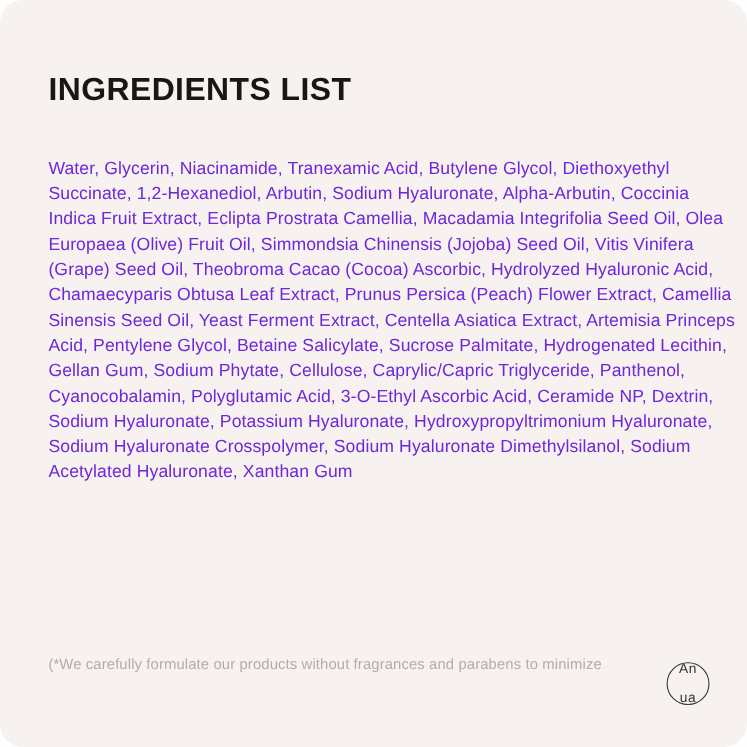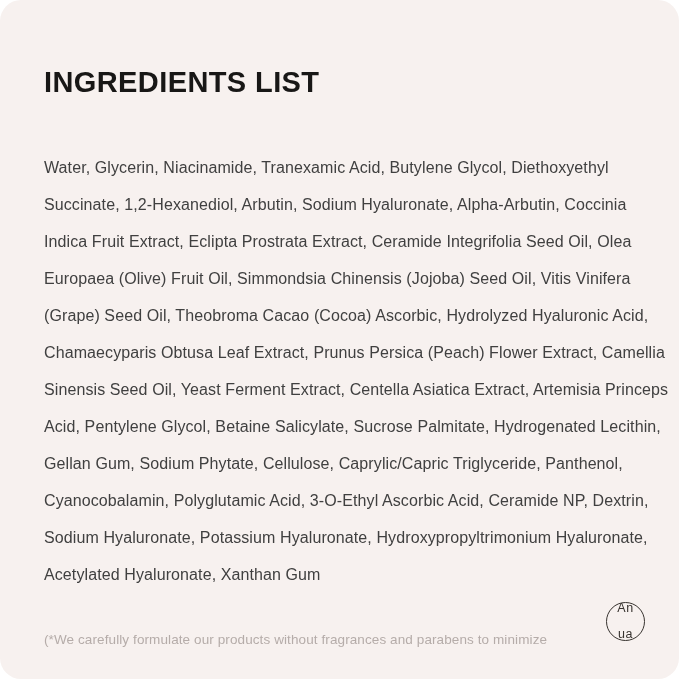--- a/index.html
+++ b/index.html
@@ -28,31 +28,29 @@
   .ingredients {
     position: absolute;
     left: 44px;
     top: 142px;
     width: 620px;
   }
   .ingredient-line {
     font-size: 16px;
     line-height: 23px;
     font-weight: 400;
-    color: #404040;
+    color: #6d28d9;
     letter-spacing: 0.1px;
     white-space: nowrap;
-    margin-top: 14px;
   }
   .footnote {
     position: absolute;
     left: 44px;
     top: 591px;
     width: 560px;
-    margin-top: 36px;
   }
   .footnote-line {
     font-size: 13.5px;
     line-height: 25px;
     color: #b5aca9;
     letter-spacing: 0.1px;
     white-space: nowrap;
   }
   .logo {
     position: absolute;
@@ -79,29 +77,30 @@
 </head>
 <body>
 
 <div class="page">
 
   <h1 class="title">INGREDIENTS LIST</h1>
 
   <div class="ingredients">
     <div class="ingredient-line">Water, Glycerin, Niacinamide, Tranexamic Acid, Butylene Glycol, Diethoxyethyl</div>
     <div class="ingredient-line">Succinate, 1,2-Hexanediol, Arbutin, Sodium Hyaluronate, Alpha-Arbutin, Coccinia</div>
-    <div class="ingredient-line">Indica Fruit Extract, Eclipta Prostrata Extract, Ceramide Integrifolia Seed Oil, Olea</div>
+    <div class="ingredient-line">Indica Fruit Extract, Eclipta Prostrata Camellia, Macadamia Integrifolia Seed Oil, Olea</div>
     <div class="ingredient-line">Europaea (Olive) Fruit Oil, Simmondsia Chinensis (Jojoba) Seed Oil, Vitis Vinifera</div>
     <div class="ingredient-line">(Grape) Seed Oil, Theobroma Cacao (Cocoa) Ascorbic, Hydrolyzed Hyaluronic Acid,</div>
     <div class="ingredient-line">Chamaecyparis Obtusa Leaf Extract, Prunus Persica (Peach) Flower Extract, Camellia</div>
     <div class="ingredient-line">Sinensis Seed Oil, Yeast Ferment Extract, Centella Asiatica Extract, Artemisia Princeps</div>
     <div class="ingredient-line">Acid, Pentylene Glycol, Betaine Salicylate, Sucrose Palmitate, Hydrogenated Lecithin,</div>
     <div class="ingredient-line">Gellan Gum, Sodium Phytate, Cellulose, Caprylic/Capric Triglyceride, Panthenol,</div>
     <div class="ingredient-line">Cyanocobalamin, Polyglutamic Acid, 3-O-Ethyl Ascorbic Acid, Ceramide NP, Dextrin,</div>
     <div class="ingredient-line">Sodium Hyaluronate, Potassium Hyaluronate, Hydroxypropyltrimonium Hyaluronate,</div>
+    <div class="ingredient-line">Sodium Hyaluronate Crosspolymer, Sodium Hyaluronate Dimethylsilanol, Sodium</div>
     <div class="ingredient-line">Acetylated Hyaluronate, Xanthan Gum</div>
   </div>
 
   <div class="footnote">
     <div class="footnote-line">(*We carefully formulate our products without fragrances and parabens to minimize</div>
   </div>
 
   <div class="logo">
     <div class="logo-line">An</div>
     <div class="logo-line">ua</div>

